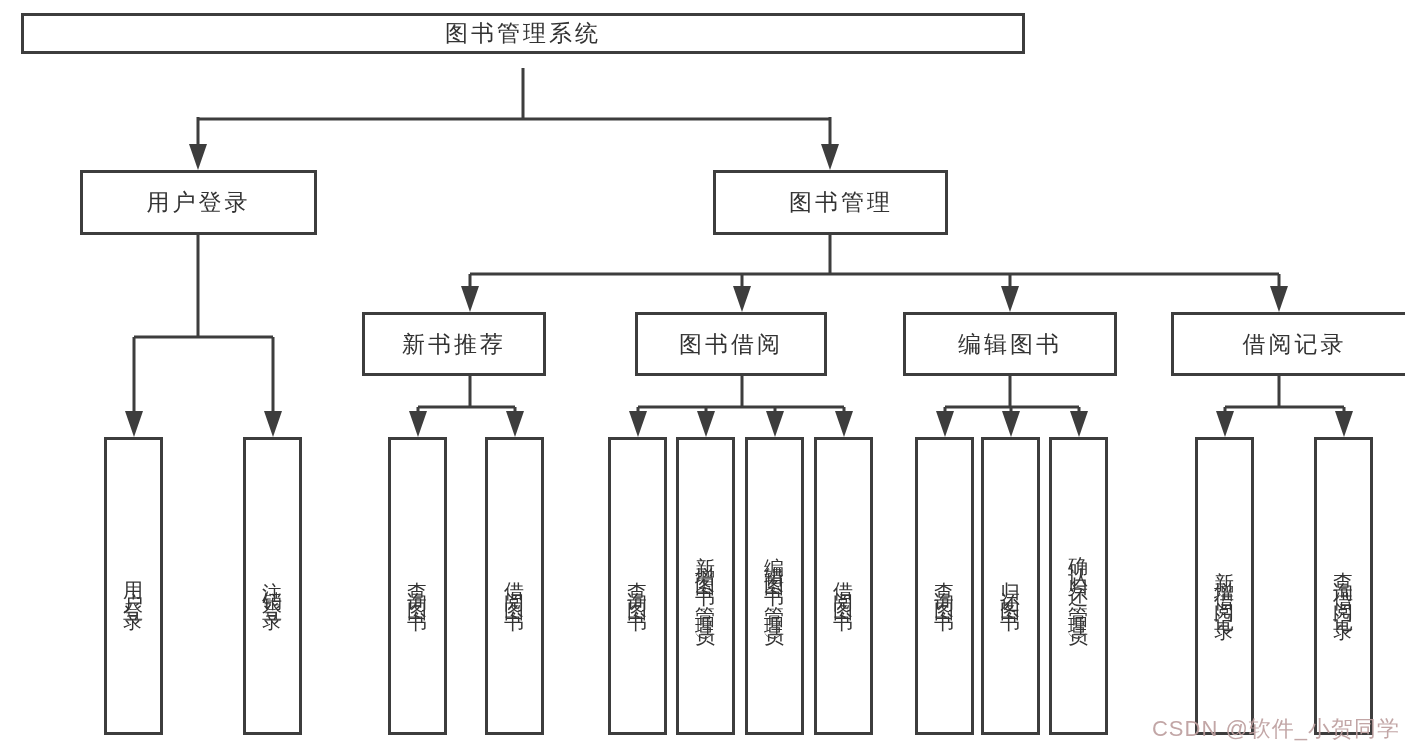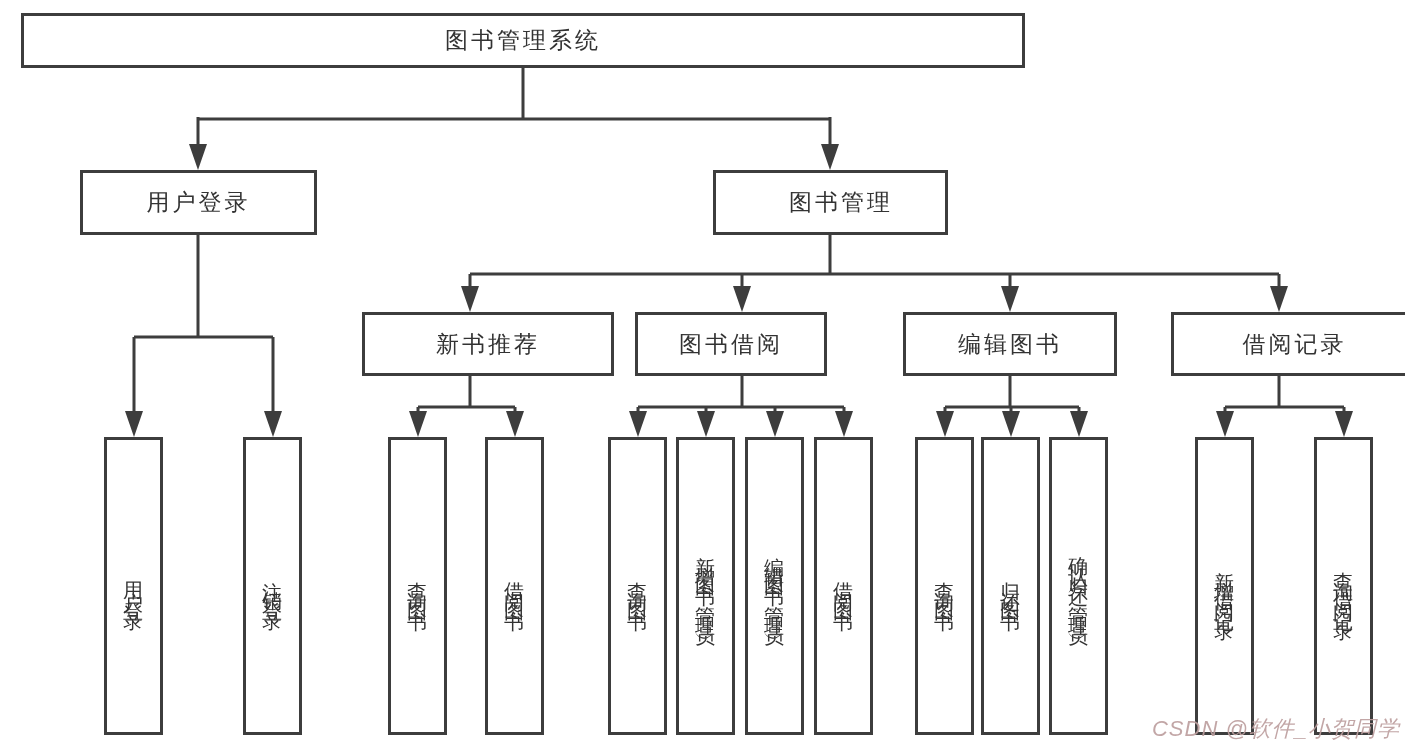--- a/index.html
+++ b/index.html
@@ -31,25 +31,25 @@
     align-items: center;
     justify-content: center;
     color: #333333;
   }
   .hlabel {
     font-size: 23px;
     letter-spacing: 3px;
     white-space: nowrap;
     color: #333333;
   }
-  .root-box   { left: 21px;  top: 13px;  width: 1004px; height: 55px; }
+  .root-box   { left: 21px;  top: 13px;  width: 1004px; height: 41px; }
   .l2a        { left: 80px;  top: 170px; width: 237px;  height: 65px; }
   .l2b        { left: 713px; top: 170px; width: 235px;  height: 65px; padding-left: 21px; }
   .l3         { top: 312px; height: 64px; }
-  .l3a        { left: 362px;  width: 252px; }
+  .l3a        { left: 362px;  width: 184px; }
   .l3b        { left: 635px;  width: 192px; }
   .l3c        { left: 903px;  width: 214px; }
   .l3d        { left: 1171px; width: 247px; }
   .leaf {
     top: 437px;
     width: 59px;
     height: 298px;
   }
   .vtext {
     writing-mode: vertical-rl;
@@ -75,21 +75,20 @@
   .lf13 { left: 1314px; }
   .watermark {
     position: absolute;
     right: 5px;
     bottom: 3px;
     font-size: 22px;
     letter-spacing: 1px;
     color: rgba(189, 158, 158, 0.92);
     white-space: nowrap;
     z-index: 10;
-    font-style: italic;
   }
 </style>
 </head>
 <body>
 
 <div class="stage">
 
   <svg class="connectors" viewBox="0 0 1405 747" xmlns="http://www.w3.org/2000/svg" aria-hidden="true">
     <g stroke="#3d3d3d" stroke-width="3" fill="none">
 

